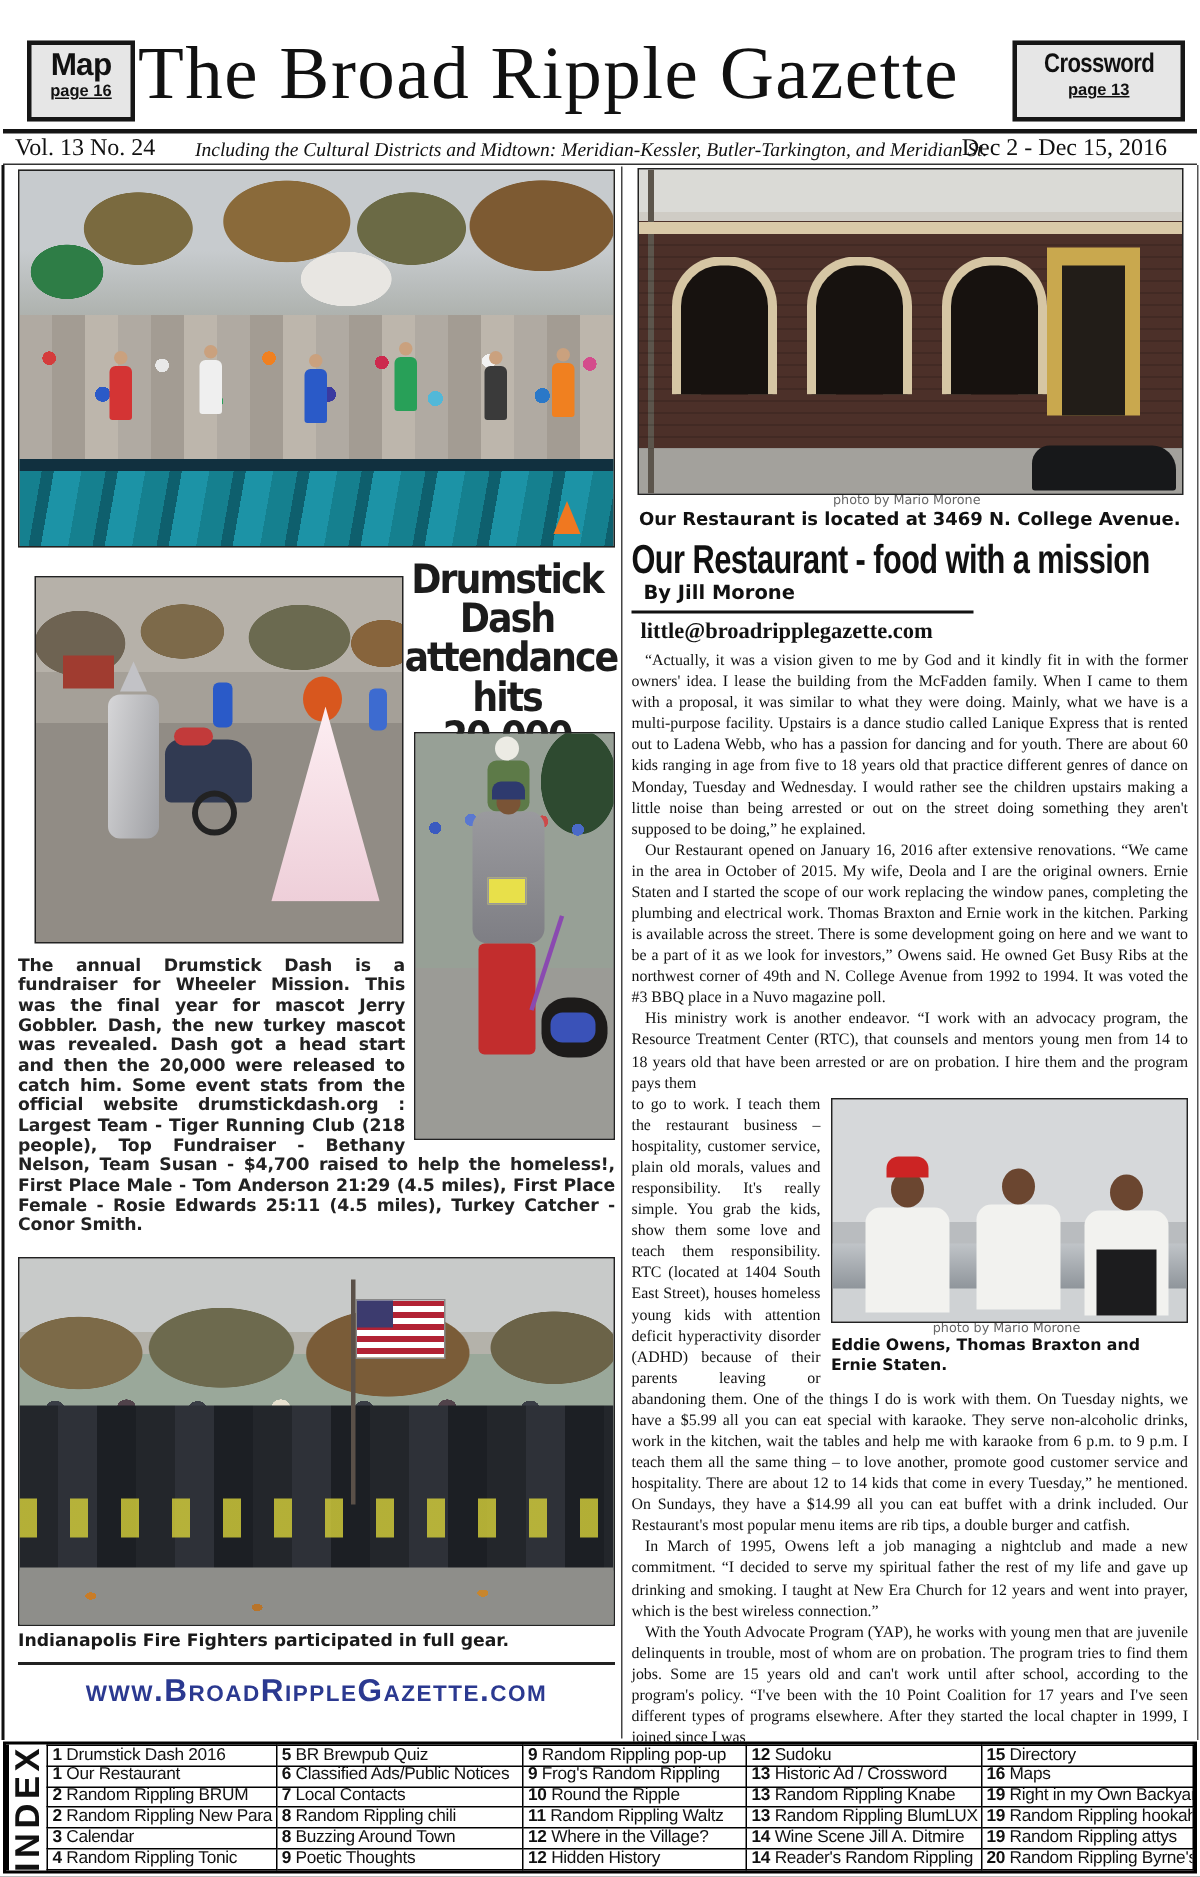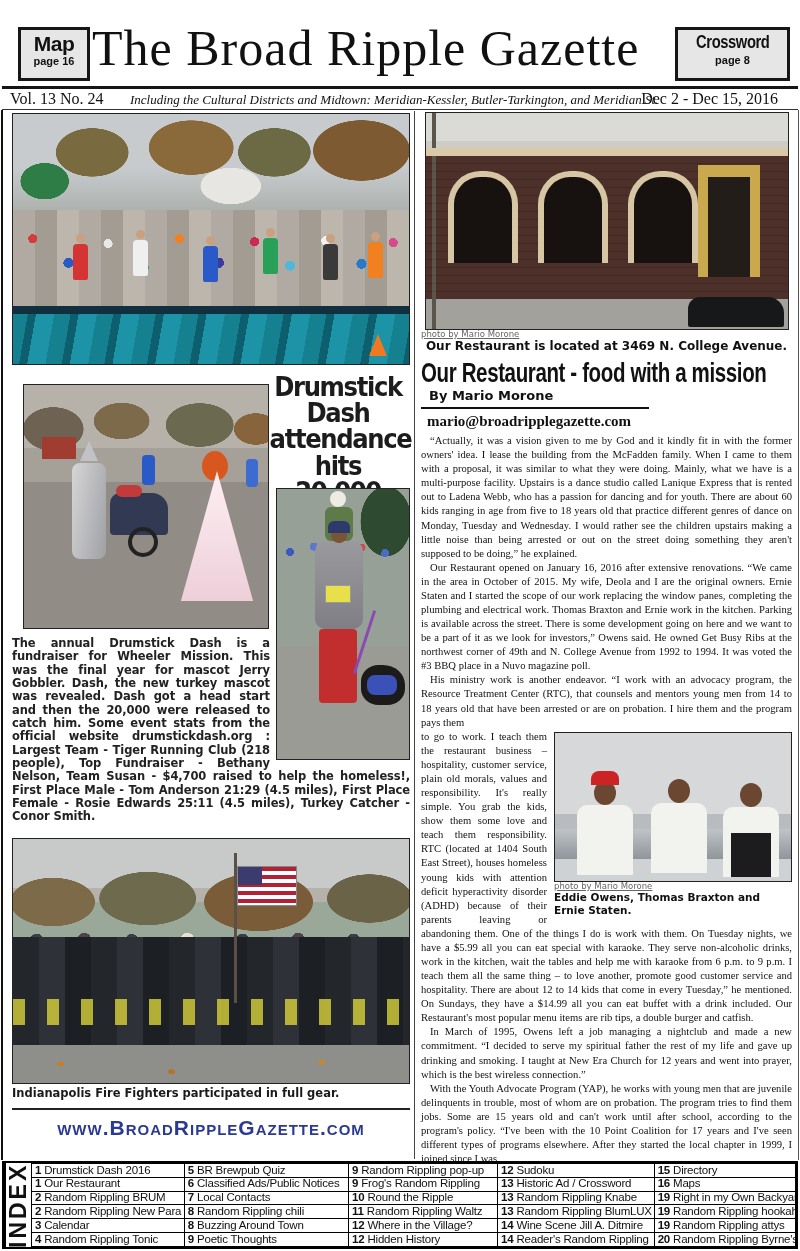--- a/index.html
+++ b/index.html
@@ -9,21 +9,21 @@
     background: #fff; overflow: hidden;
     font-family: "Liberation Serif", serif; color:#111;
   }
   
   .masthead { position:absolute; top:20px; left:0; right:0; height:66px; }
   .corner-box { position:absolute; top:7px; background:#e6e6e6; border:3px solid #161616; text-align:center; padding-top:3px; }
   .map-box { left:18px; width:72px; height:54px; }
   .cross-box { right:10px; width:115px; height:54px; }
   .corner-box .bt { font:bold 21px/1 "Liberation Sans", sans-serif; letter-spacing:-.5px; }
   .cross-box .bt { font:bold 18px/1.1 "Liberation Sans", sans-serif; display:inline-block; transform:scaleX(.82); }
-  .corner-box .bp { font:bold 11px/1.4 "Liberation Sans", sans-serif; }
+  .corner-box .bp { font:bold 11px/1.4 "Liberation Sans", sans-serif;text-decoration:underline; }
   .gz-title { position:absolute; left:92px; right:104px; top:-2px; 
     font:50px/1.2 "Liberation Serif", serif; letter-spacing:1px; white-space:nowrap; }
   .rule-thick { position:absolute; left:2px; right:2px; top:86px; height:3px; background:#151515; }
   .vol-line { position:absolute; left:10px; right:8px; top:90px; height:17px; font-size:16px; }
   .vol-left { position:absolute; left:0; top:0; }
   .vol-tag  { position:absolute; left:120px; right:150px; top:2px; text-align:center; font:italic 13px/1.2 "Liberation Serif", serif; white-space:nowrap; }
   .vol-date { position:absolute; right:14px; top:0; }
   .rule-thin { position:absolute; left:2px; right:2px; top:109px; height:1px; background:#333; }
   .frame-left { position:absolute; left:1px; top:110px; height:1050px; width:2px; background:#111; }
   .frame-right { position:absolute; right:1px; top:110px; height:1050px; width:1px; background:#555; }
@@ -186,21 +186,21 @@
   .dash-body { font:bold 11.5px/1.16 "DejaVu Sans", sans-serif; text-align:justify; color:#222; letter-spacing:-.1px; }
   .dash-body .spacer { float:right; width:140px; height:127px; }
   .caption { font:bold 11.5px/1.2 "DejaVu Sans", sans-serif; margin-top:3px; color:#1a1a1a; }
   .left-rule { border-top:2px solid #222; margin-top:8px; }
   .promo { text-align:center; margin-top:5px; }
   .promo-script { font:bold italic 18px/1.2 "DejaVu Serif", serif; color:#ee3d92; }
   .promo-url { font:bold 21px/1.2 "Liberation Sans", sans-serif; font-variant:small-caps; letter-spacing:1px; color:#2b3990; }
 
   
   .right-col { position:absolute; left:421px; top:112px; width:371px; }
-  .credit { text-align:left; font:8.5px/1.1 "DejaVu Sans", sans-serif; color:#666; padding-right:4px;text-decoration:underline; }
+  .credit { text-align:center; font:8.5px/1.1 "DejaVu Sans", sans-serif; color:#666; padding-right:4px; }
   .caption5 { text-align:center; font:bold 12px/1.25 "DejaVu Sans", sans-serif; }
   .art-headline { margin-top:5px; white-space:nowrap; font:bold 27px/1.05 "Liberation Sans", sans-serif;
     display:inline-block; transform:scaleX(.76); transform-origin:0 50%; letter-spacing:-.5px; }
   .byline { font:bold 13px/1.3 "DejaVu Sans", sans-serif; width:228px; border-bottom:2px solid #111; padding:0 0 2px 8px; }
   .email { font:bold 15px/1.3 "Liberation Serif", serif; padding:3px 0 3px 6px; }
   .body-copy p { font:10.6px/1.33 "Liberation Serif", serif; text-align:justify; text-indent:9px; }
   .kwrap { overflow:visible; }
   .kcard { float:right; width:238px; margin:2px 0 1px 7px; }
   .kcaption { font:bold 10.5px/1.2 "DejaVu Sans", sans-serif; }
   .see-our { text-align:right; font:bold 15px/1 "Liberation Sans", sans-serif; margin-top:24px; padding-right:34px;
@@ -223,21 +223,21 @@
 <div class="page">
 
   <div class="masthead">
     <div class="corner-box map-box">
       <div class="bt">Map</div>
       <div class="bp">page 16</div>
     </div>
     <div class="gz-title">The Broad Ripple Gazette</div>
     <div class="corner-box cross-box">
       <div class="bt">Crossword</div>
-      <div class="bp">page 8</div>
+      <div class="bp">page 13</div>
     </div>
   </div>
   <div class="rule-thick"></div>
   <div class="vol-line">
     <span class="vol-left">Vol. 13  No. 24</span>
     <span class="vol-tag">Including the Cultural Districts and Midtown: Meridian-Kessler, Butler-Tarkington, and Meridian St.</span>
     <span class="vol-date">Dec 2 - Dec 15, 2016</span>
   </div>
   <div class="rule-thin"></div>
   <div class="frame-left"></div>
@@ -309,22 +309,22 @@
       <div class="arch a1"></div>
       <div class="arch a2"></div>
       <div class="arch a3"></div>
       <div class="p5-door"></div>
       <div class="p5-car"></div>
     </div>
     <div class="credit">photo by Mario Morone</div>
     <div class="caption5">Our Restaurant is located at 3469 N. College Avenue.</div>
 
     <div><span class="art-headline">Our Restaurant - food with a mission</span></div>
-    <div class="byline">By Mario Morone</div>
-    <div class="email">mario@broadripplegazette.com</div>
+    <div class="byline">By Jill Morone</div>
+    <div class="email">little@broadripplegazette.com</div>
 
     <div class="body-copy">
       <p>“Actually, it was a vision given to me by God and it kindly fit in with the former owners' idea.  I lease the building from the McFadden family.  When I came to them with a proposal, it was similar to what they were doing.  Mainly, what we have is a multi-purpose facility. Upstairs is a dance studio called Lanique Express that is rented out to Ladena Webb, who has a passion for dancing and for youth.  There are about 60 kids ranging in age from five to 18 years old that practice different genres of dance on Monday, Tuesday and Wednesday. I would rather see the children upstairs making a little noise than being arrested or out on the street doing something they aren't supposed to be doing,” he explained.</p>
       <p>Our Restaurant opened on January 16, 2016 after extensive renovations.  “We came in the area in October of 2015.  My wife, Deola and I are the original owners.  Ernie Staten and I started the scope of our work replacing the window panes, completing the plumbing and electrical work.  Thomas Braxton and Ernie work in the kitchen.  Parking is available across the street.  There is some development going on here and we want to be a part of it as we look for investors,” Owens said.  He owned Get Busy Ribs at the northwest corner of 49th and N. College Avenue from 1992 to 1994.  It was voted the #3 BBQ place in a Nuvo magazine poll.</p>
       <p>His ministry work is another endeavor.  “I work with an advocacy program, the Resource Treatment Center (RTC), that counsels and mentors young men from 14 to 18 years old that have been arrested or are on probation.  I hire them and the program pays them</p>
       <div class="kwrap">
         <div class="kcard">
           <div class="ph ph6">
             <div class="p6-steel"></div>
             <div class="man m1"></div>

